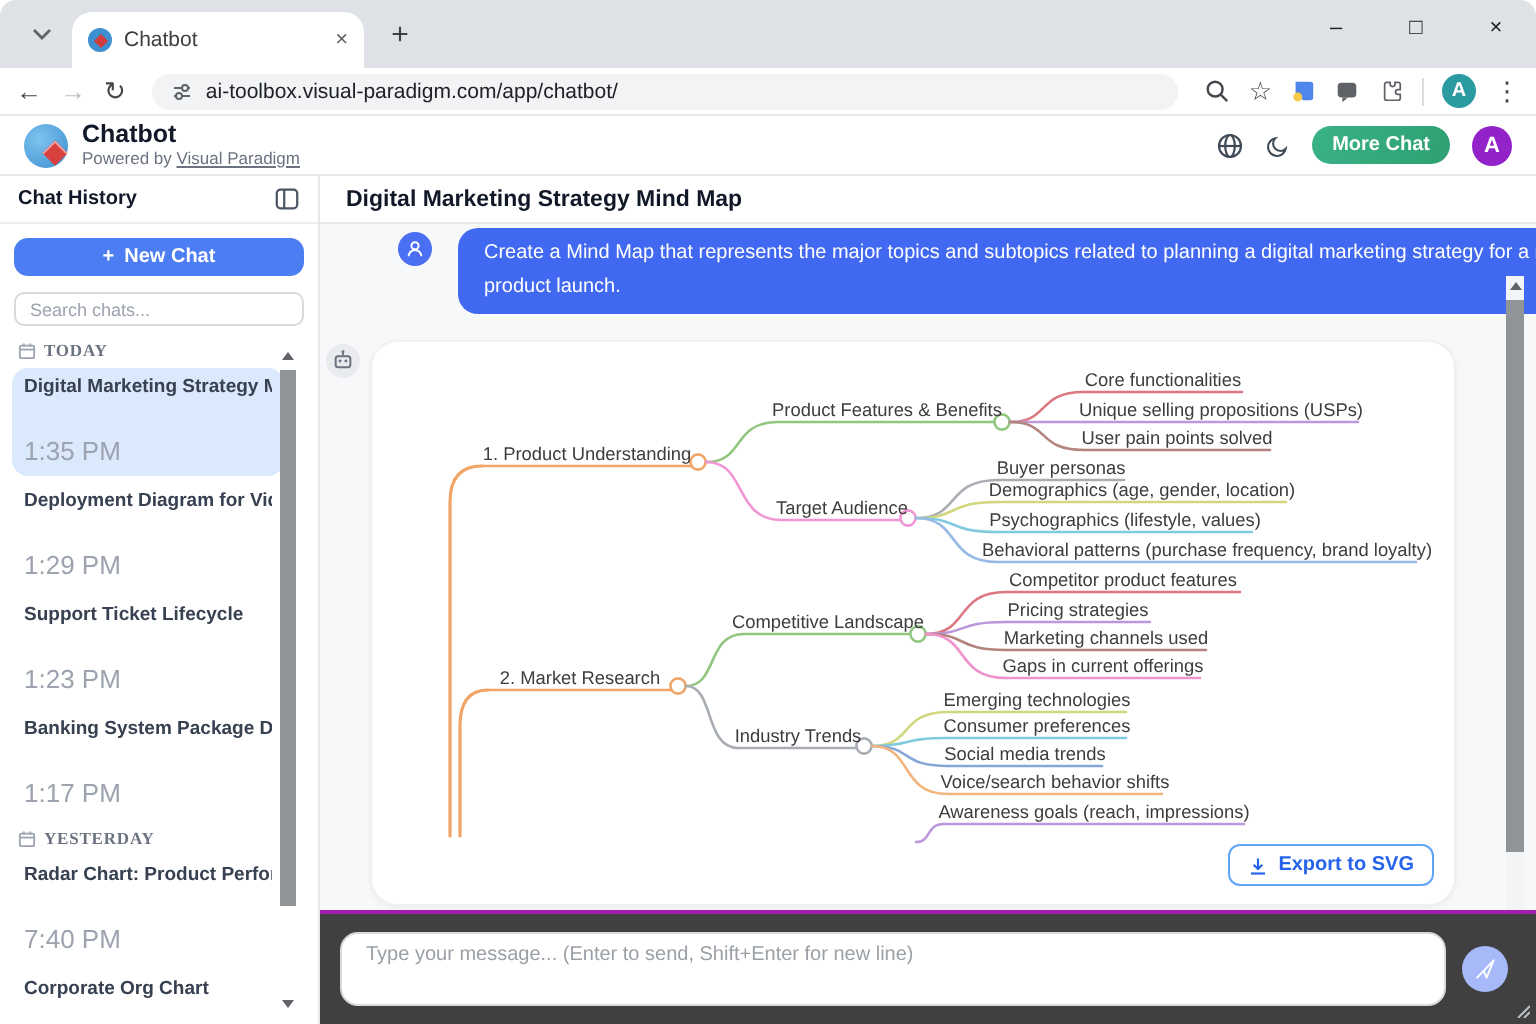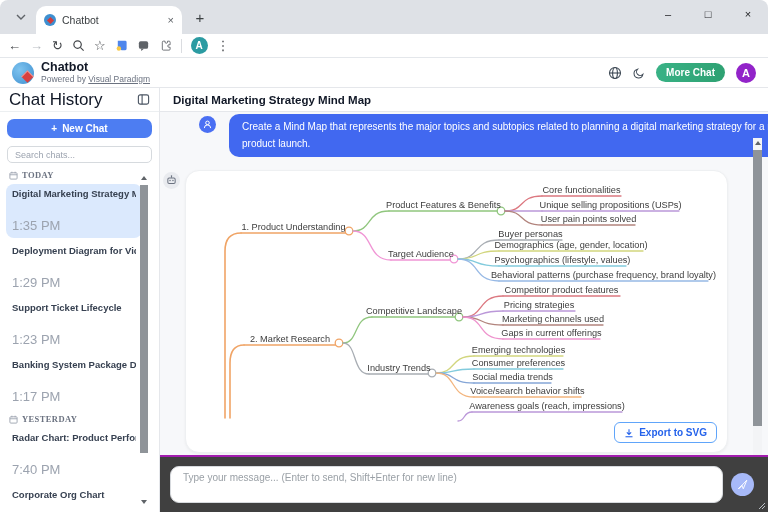--- a/index.html
+++ b/index.html
@@ -38,21 +38,21 @@
   .app-subtitle a { color: #6b7280; text-decoration: underline; }
   .header-right { margin-left: auto; display: flex; align-items: center; gap: 11px; }
   .more-apps-btn { background: linear-gradient(100deg, #39b286, #2ea172); color: #fff; font-size: 10px; font-weight: 600; padding: 4px 10px; border-radius: 13px; border: none; }
   .user-avatar { width: 20px; height: 20px; border-radius: 50%; background: #9223c9; color: #fff; font-size: 11px; font-weight: 700; display: flex; align-items: center; justify-content: center; }
 
   
   .app-body { flex: 1; display: flex; min-height: 0; }
 
   .sidebar { width: 160px; flex: 0 0 auto; background: #fff; border-right: 1px solid #e5e7eb; position: relative; overflow: hidden; }
   .sidebar-header { height: 24px; border-bottom: 1px solid #eceff1; display: flex; align-items: center; justify-content: space-between; padding: 0 9px; }
-  .sidebar-header-title { font-size: 17px; font-weight: 400; color: #111827; }
+  .sidebar-header-title { font-size: 10px; font-weight: 700; color: #111827; }
   .new-chat-btn { display: flex; align-items: center; justify-content: center; gap: 5px; margin: 7px 7px 0; height: 19px; background: #4d7df2; color: #fff; border: none; border-radius: 7px; font-size: 10px; font-weight: 600; width: calc(100% - 14px); }
   .search-input { display: block; margin: 8px 7px 0; width: calc(100% - 14px); height: 17px; border: 1px solid #d6dade; border-radius: 5px; font-size: 9px; padding: 0 7px; color: #374151; font-family: "Liberation Sans", sans-serif; }
   .search-input::placeholder { color: #9ca3af; }
   .chat-list { margin-top: 7px; padding: 0 17px 0 6px; }
   .section-label { display: flex; align-items: center; gap: 4px; font-size: 8.5px; font-weight: 700; color: #6b7280; letter-spacing: .4px; margin: 5px 0 4px 3px; font-family: Liberation Serif, serif; }
   .chat-item { padding: 4px 6px 5px; border-radius: 8px; margin-bottom: 3px; cursor: pointer; }
   .chat-item.active { background: #dbe9fd; }
   .chat-item-title { font-size: 9.5px; font-weight: 600; color: #374151; white-space: nowrap; overflow: hidden; }
   .chat-item-time { font-size: 13px; color: #9ca3af; margin-top: 19px; }
 
@@ -107,20 +107,29 @@
       <div class="win-btn">–</div>
       <div class="win-btn">□</div>
       <div class="win-btn">×</div>
     </div>
   </div>
 
   <div class="toolbar">
     <span class="nav-ic">←</span>
     <span class="nav-ic disabled">→</span>
     <span class="nav-ic">↻</span>
+    <div class="urlbar">
+      <svg width="12" height="12" viewBox="0 0 12 12">
+          <line x1="2" y1="4" x2="10" y2="4" stroke="#5f6368"></line>
+          <circle cx="7.5" cy="4" r="1.5" fill="#f1f3f4" stroke="#5f6368"></circle>
+          <line x1="2" y1="8" x2="10" y2="8" stroke="#5f6368"></line>
+          <circle cx="4.5" cy="8" r="1.5" fill="#f1f3f4" stroke="#5f6368"></circle>
+        </svg>
+      <span class="url-text">ai-toolbox.visual-paradigm.com/app/chatbot/</span>
+    </div>
     <div class="tb-right">
       <svg width="13" height="13" viewBox="0 0 14 14">
           <circle cx="6" cy="6" r="4" fill="none" stroke="#44474b" stroke-width="1.3"></circle>
           <line x1="9" y1="9" x2="12.5" y2="12.5" stroke="#44474b" stroke-width="1.3"></line>
         </svg>
       <span class="nav-ic">☆</span>
       <svg width="13" height="13" viewBox="0 0 14 14">
           <path d="M3 2 h8 a1.5 1.5 0 0 1 1.5 1.5 v7 a1.5 1.5 0 0 1 -1.5 1.5 h-4 L3 8 Z" fill="#4f86ec"></path>
           <circle cx="4.2" cy="10.2" r="2.4" fill="#f7c948"></circle>
         </svg>

